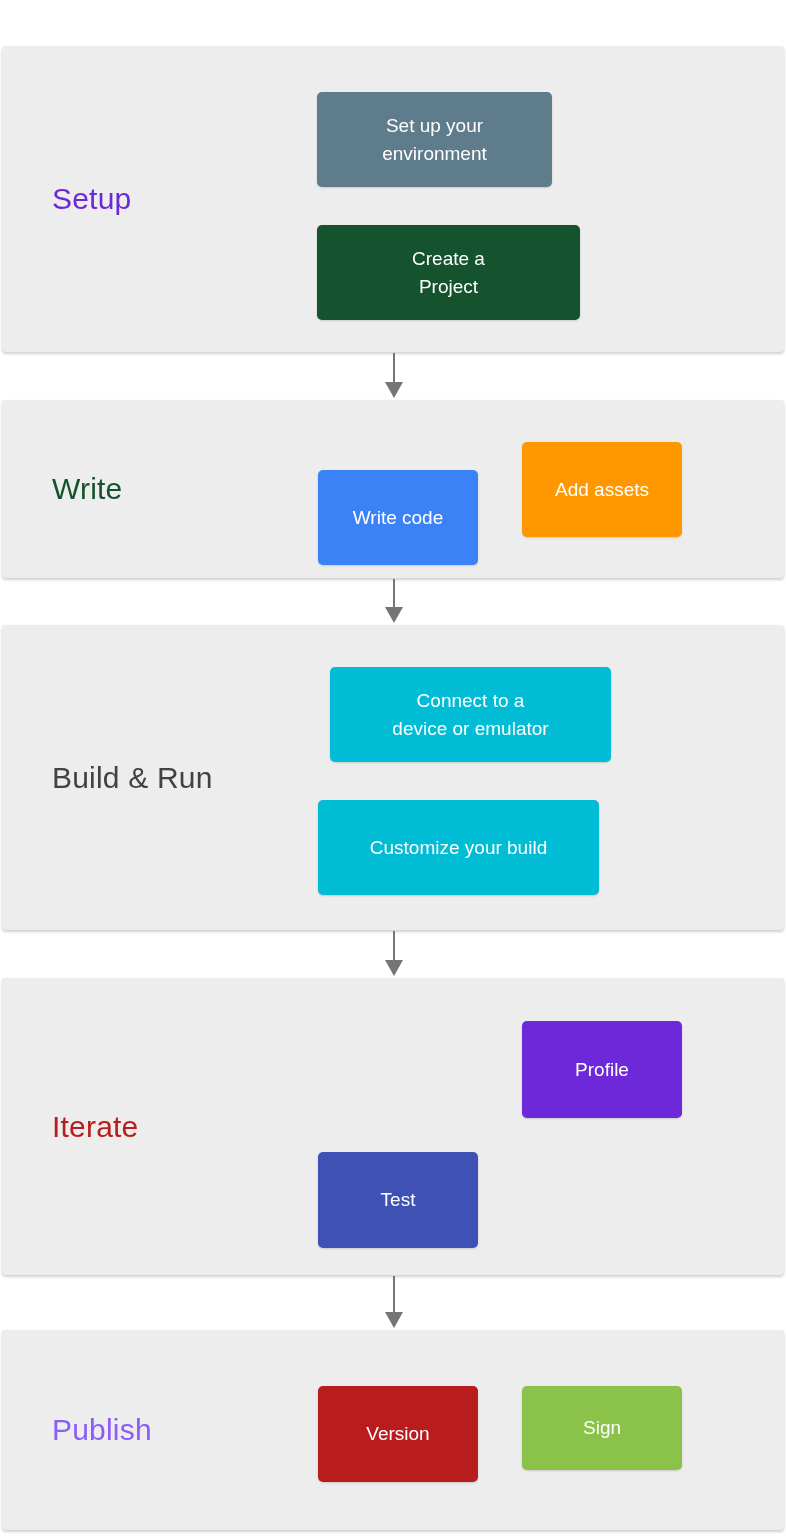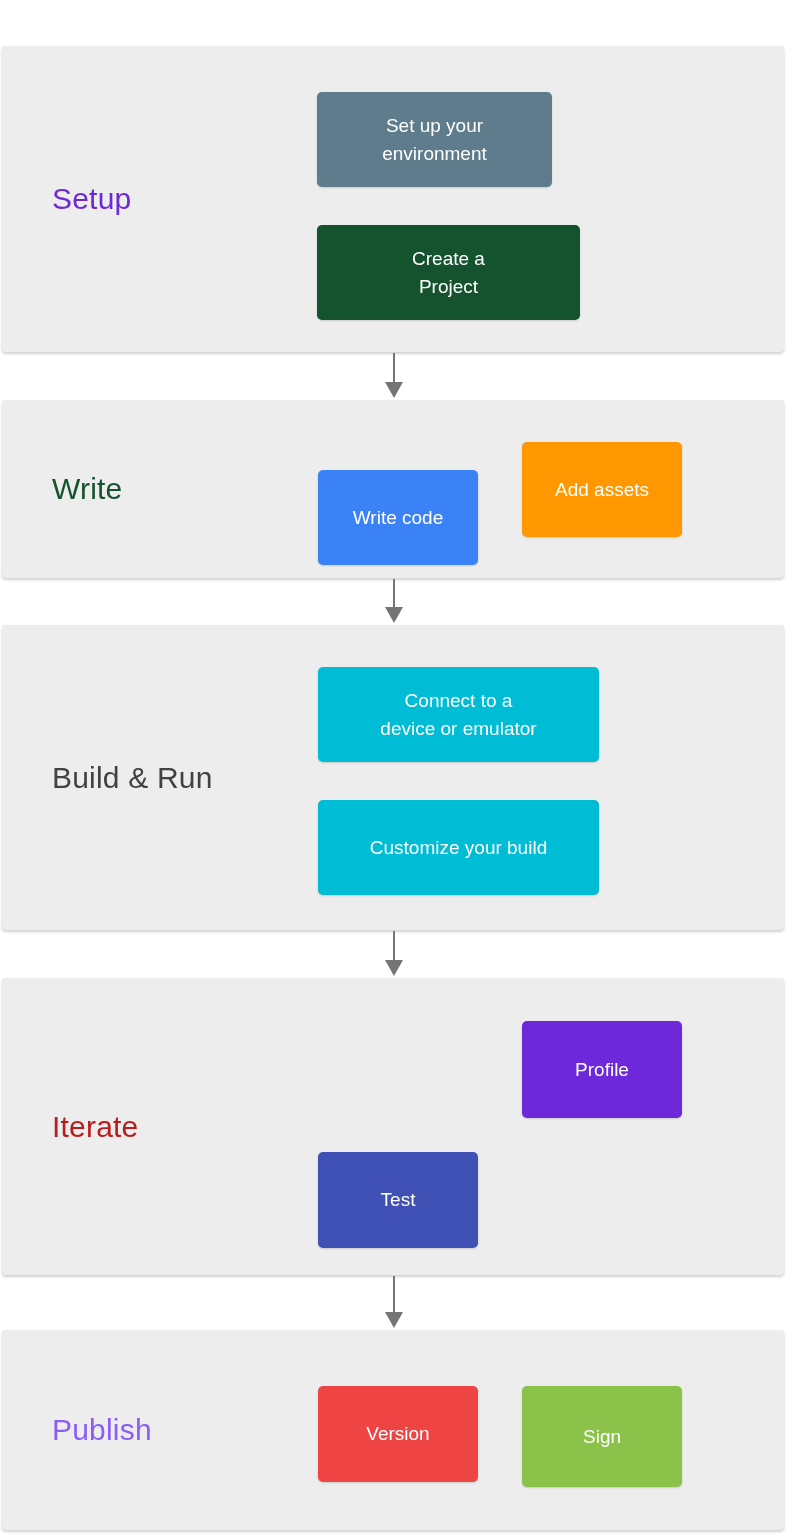--- a/index.html
+++ b/index.html
@@ -105,21 +105,21 @@
     </div>
   </section>
 
   <div class="arrow" style="top:579px;height:44px;">
     <i class="line" style="background-color: rgb(117, 117, 117);"></i>
     <i class="head" style="border-top-color: rgb(117, 117, 117);"></i>
   </div>
 
   <section class="panel" style="top: 625px; height: 305px; background-color: rgb(237, 237, 237);">
     <h2 class="section-label" style="color: rgb(66, 66, 66);">Build &amp; Run</h2>
-    <div class="btn" style="left: 316px; top: 42px; width: 281px; height: 95px; background-color: rgb(0, 188, 212);">
+    <div class="btn" style="left: 328px; top: 42px; width: 281px; height: 95px; background-color: rgb(0, 188, 212);">
       <span class="btn-text">Connect to a
 device or emulator</span>
     </div>
     <div class="btn" style="left: 316px; top: 175px; width: 281px; height: 95px; background-color: rgb(0, 188, 212);">
       <span class="btn-text">Customize your build</span>
     </div>
   </section>
 
   <div class="arrow" style="top:931px;height:45px;">
     <i class="line" style="background-color: rgb(117, 117, 117);"></i>
@@ -136,21 +136,21 @@
     </div>
   </section>
 
   <div class="arrow" style="top:1276px;height:52px;">
     <i class="line" style="background-color: rgb(117, 117, 117);"></i>
     <i class="head" style="border-top-color: rgb(117, 117, 117);"></i>
   </div>
 
   <section class="panel" style="top: 1330px; height: 200px; background-color: rgb(237, 237, 237);">
     <h2 class="section-label" style="color: #8b5cf6;">Publish</h2>
-    <div class="btn" style="left: 316px; top: 56px; width: 160px; height: 96px; background-color: #ef4444;">
+    <div class="btn" style="left: 316px; top: 56px; width: 160px; height: 96px; background-color: #b91c1c;">
       <span class="btn-text">Version</span>
     </div>
-    <div class="btn" style="left: 520px; top: 56px; width: 160px; height: 101px; background-color: rgb(139, 195, 74);">
+    <div class="btn" style="left: 520px; top: 56px; width: 160px; height: 84px; background-color: rgb(139, 195, 74);">
       <span class="btn-text">Sign</span>
     </div>
   </section>
 
 </div>
 
 </body></html>

